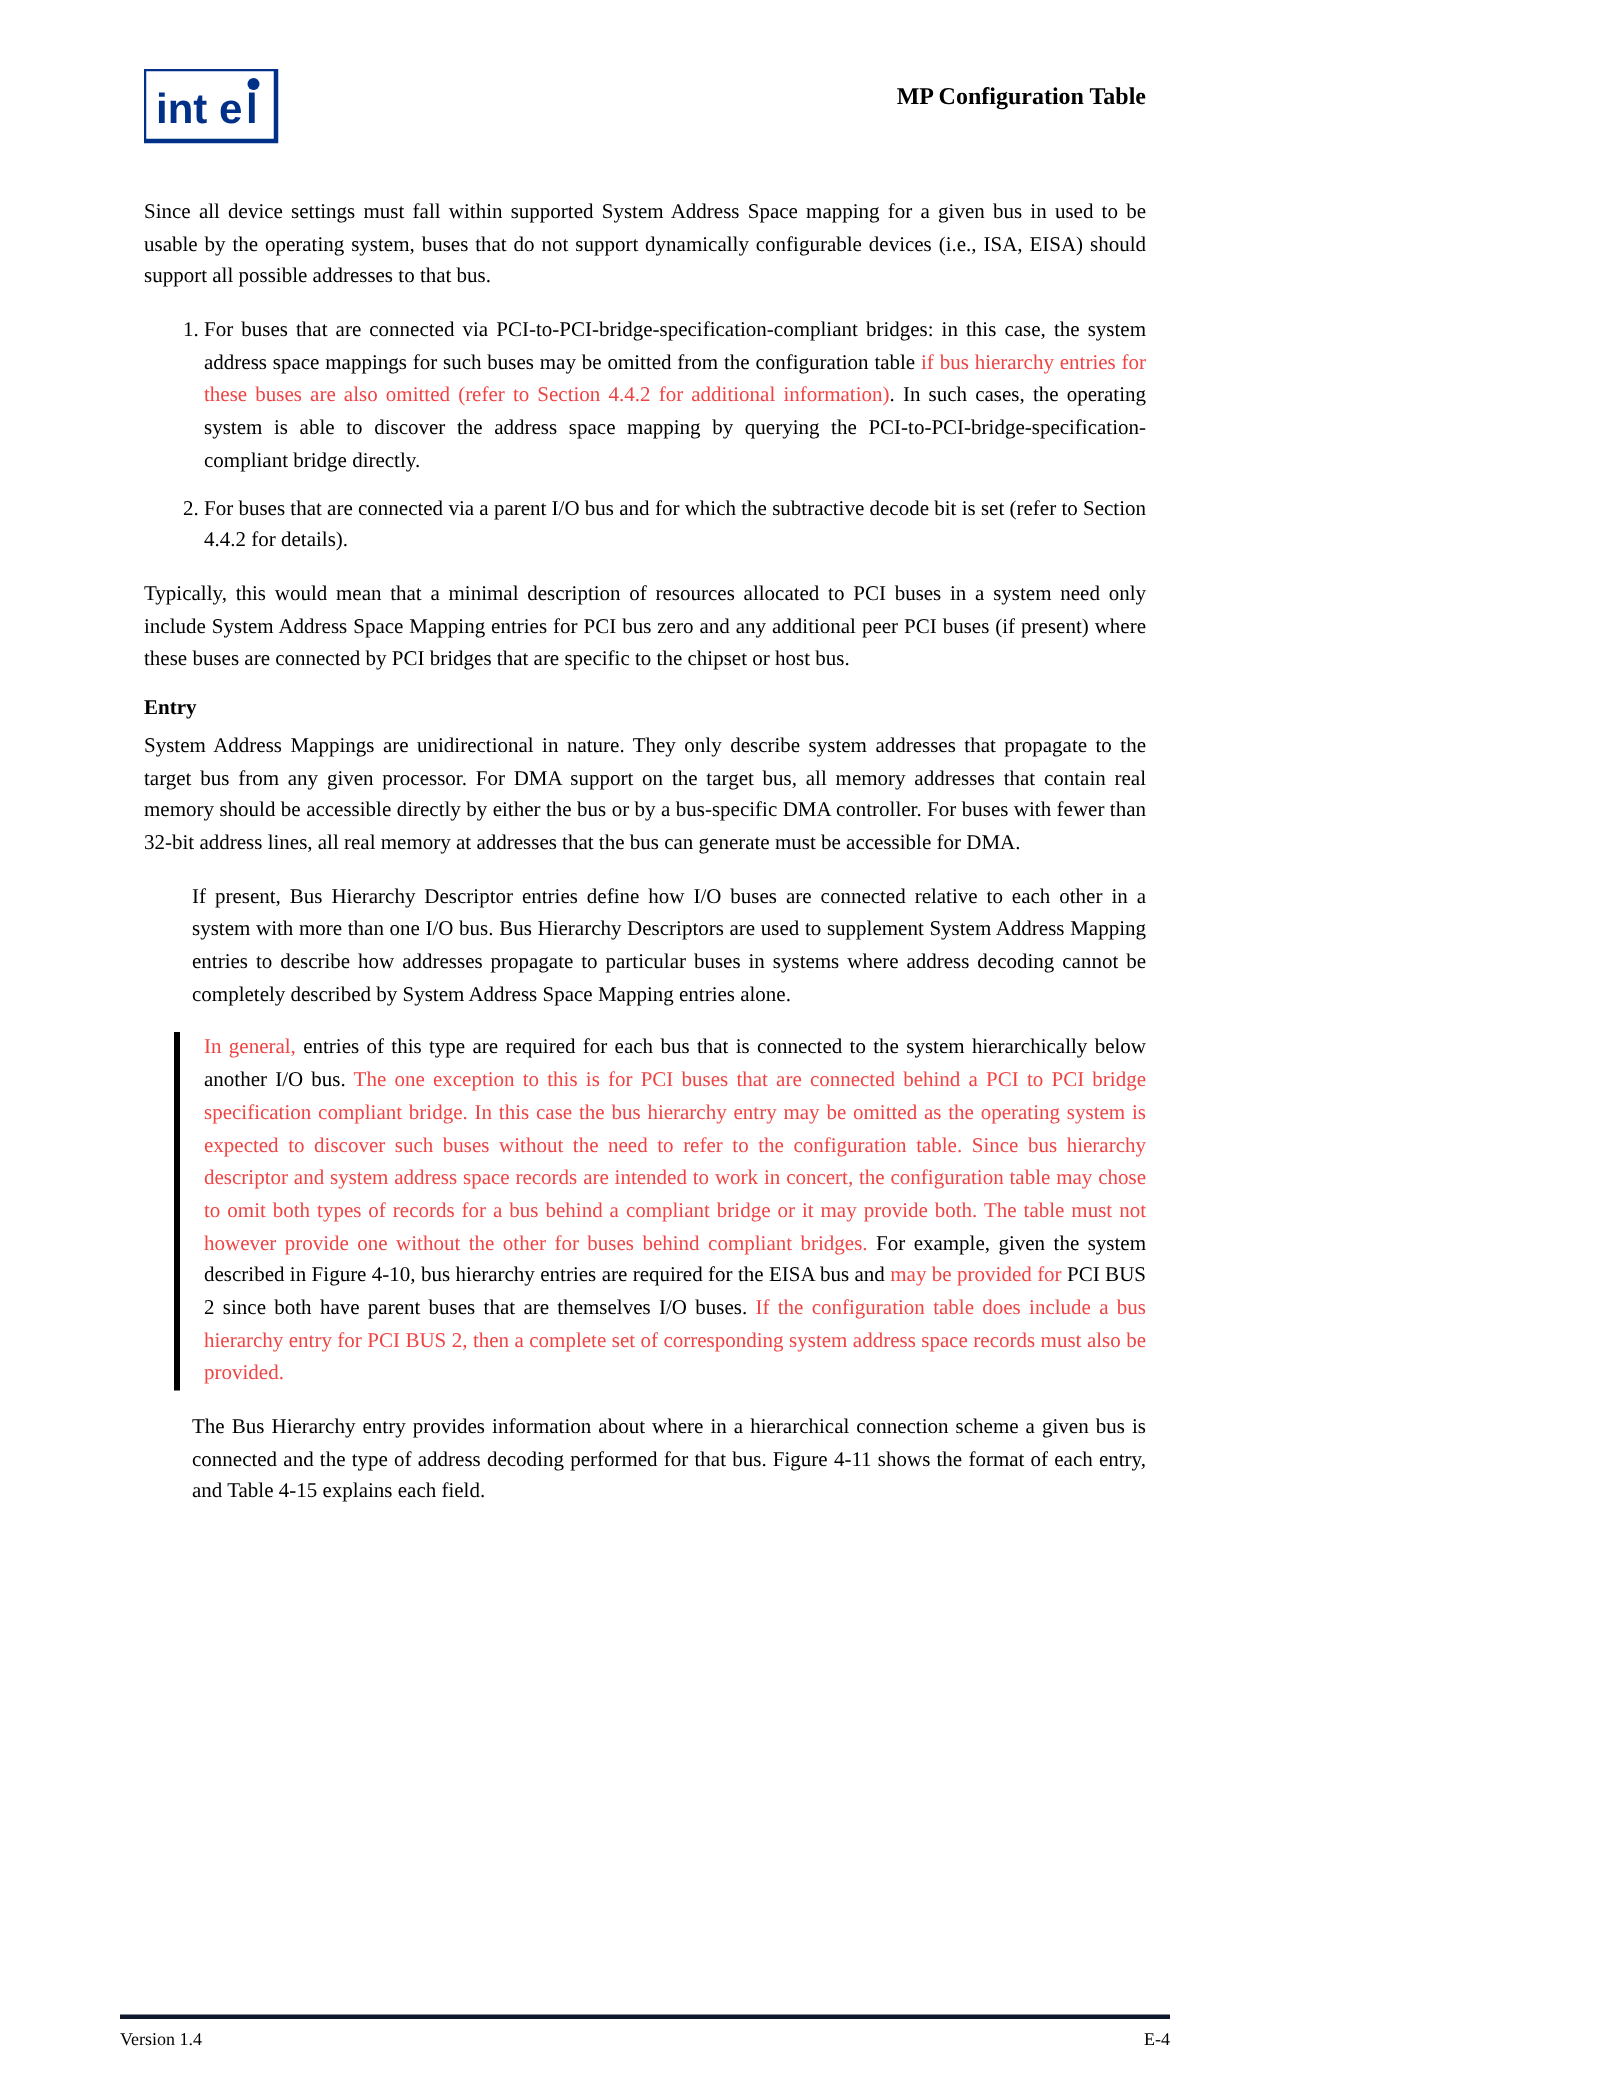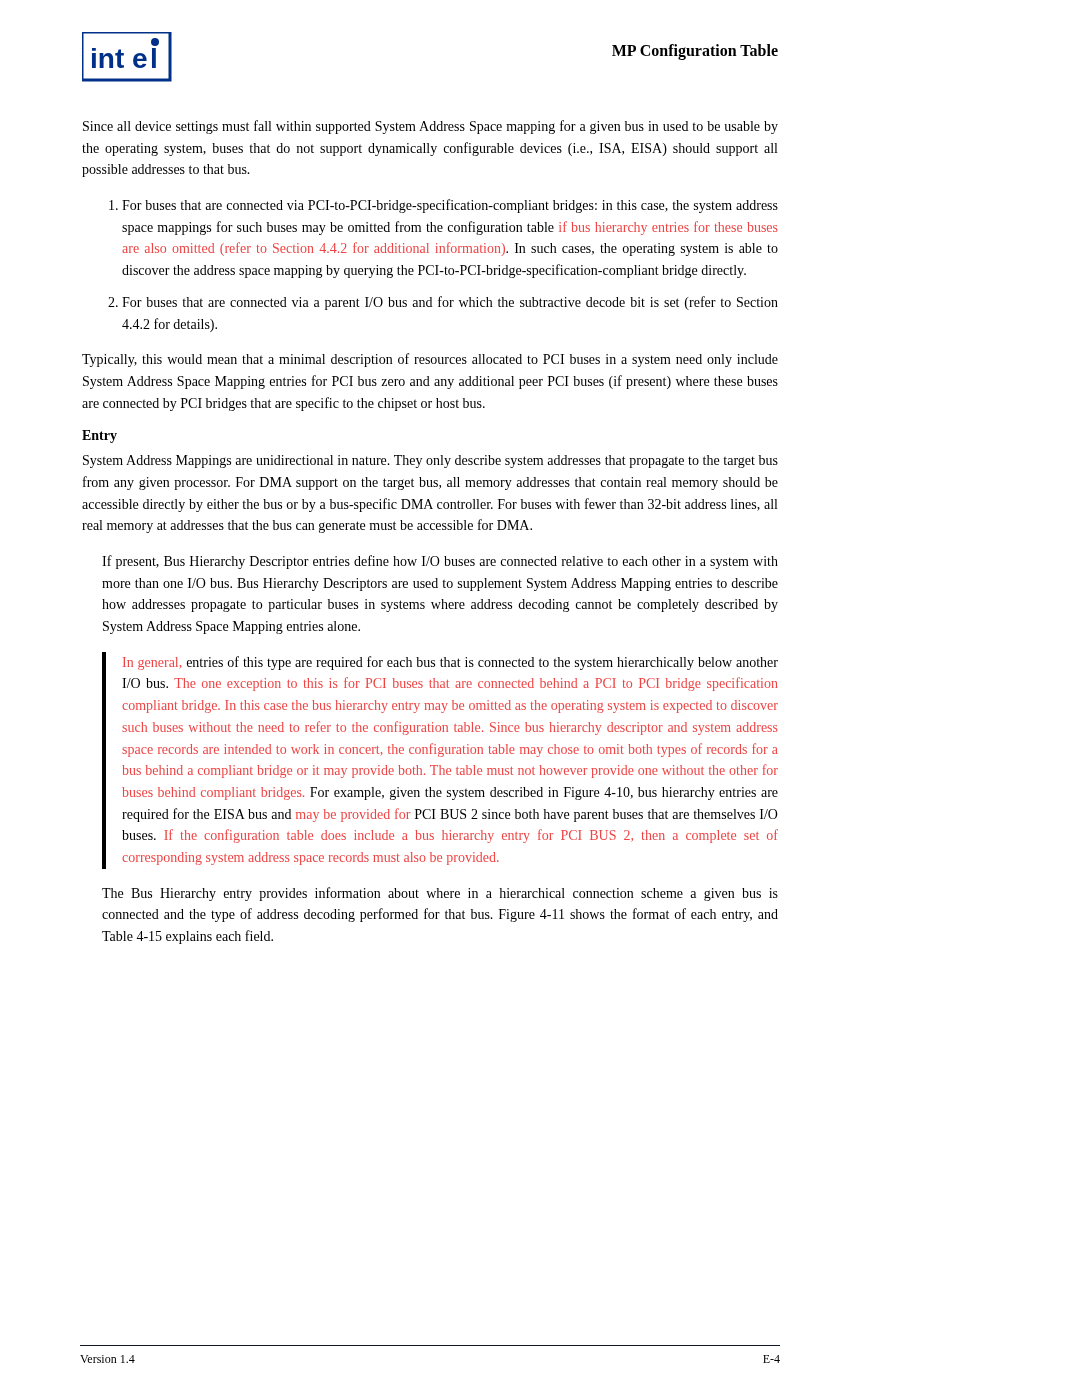--- a/index.html
+++ b/index.html
@@ -16,21 +16,21 @@
       width: 1080px;
       min-height: 1397px;
       position: relative;
     }
 
     .page {
       width: 860px;
       min-height: 1397px;
       background: #ffffff;
       position: relative;
-      padding: 2px;
+      padding: 16px;
     }
 
     
     .page-header {
       display: flex;
       justify-content: space-between;
       align-items: flex-start;
       padding: 30px 80px 10px 80px;
       border-bottom: none;
     }
@@ -48,21 +48,21 @@
       position: relative;
     }
 
     .paragraph {
       margin-bottom: 14px;
       line-height: 1.55;
       text-align: justify;
     }
 
     .indent-paragraph {
-      margin-left: 20px;
+      margin-left: 32px;
       margin-bottom: 14px;
       line-height: 1.55;
       text-align: justify;
     }
 
     ol {
       margin-left: 40px;
       margin-bottom: 14px;
     }
 
@@ -91,21 +91,21 @@
 
     
     .page-footer {
       position: absolute;
       bottom: 30px;
       left: 80px;
       right: 80px;
       display: flex;
       justify-content: space-between;
       font-size: 12px;
-      border-top: 1px solid #0f172a;
+      border-top: 3px solid #0f172a;
       padding-top: 6px;
     }
   </style>
 </head>
 <body>
 
 <div class="page">
 
   <div class="page-header">
 

